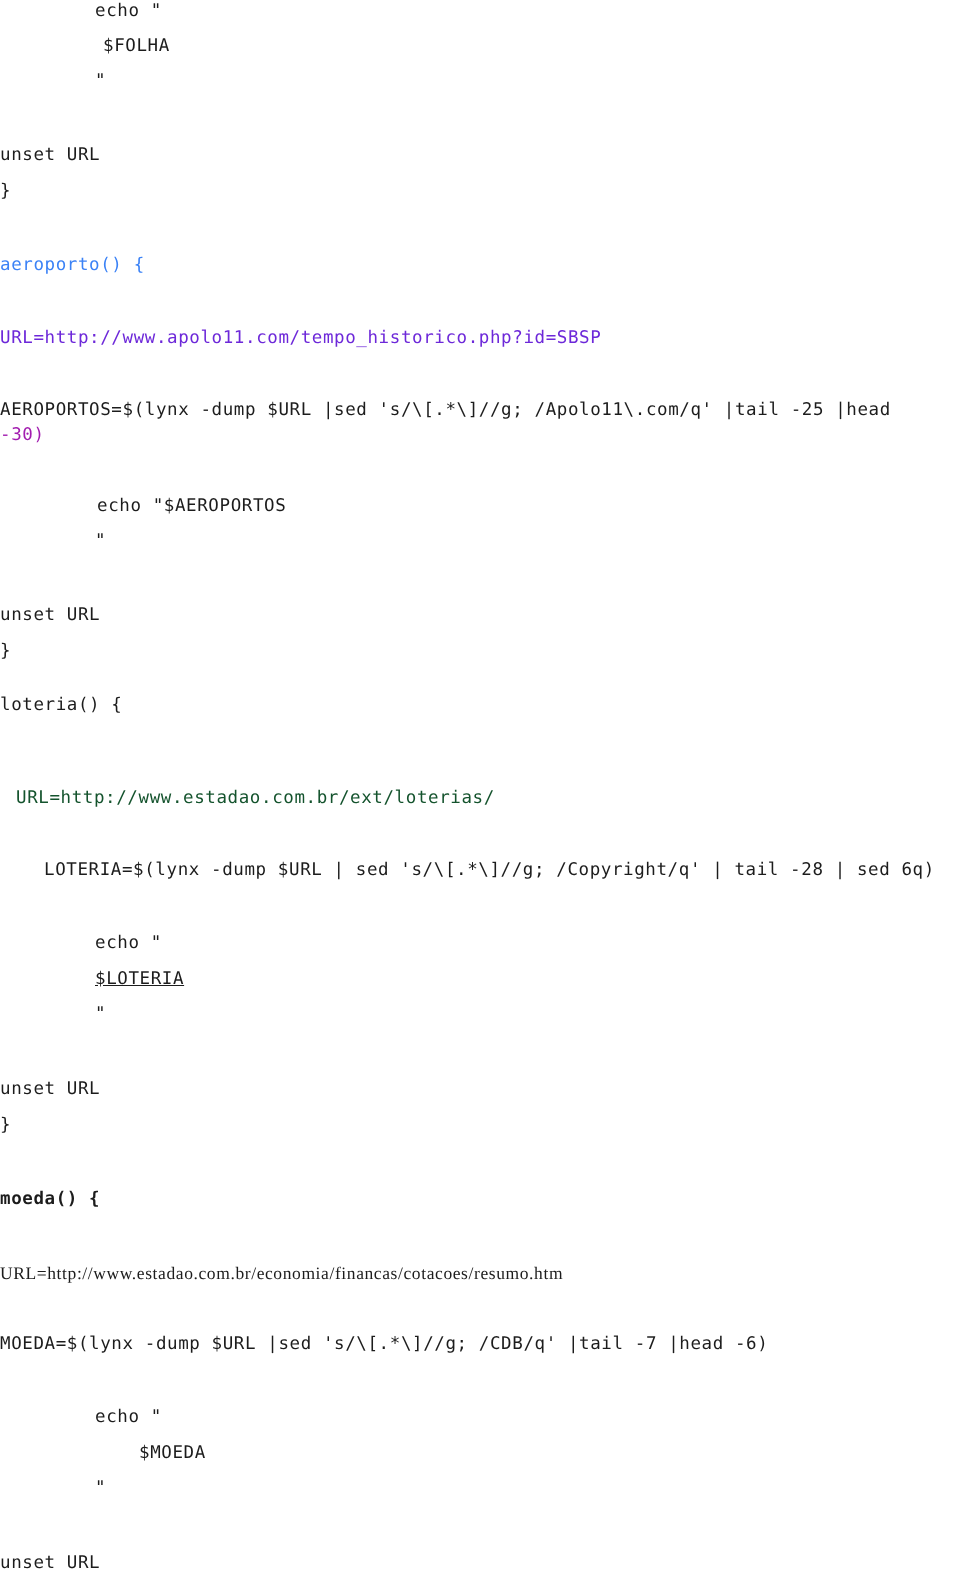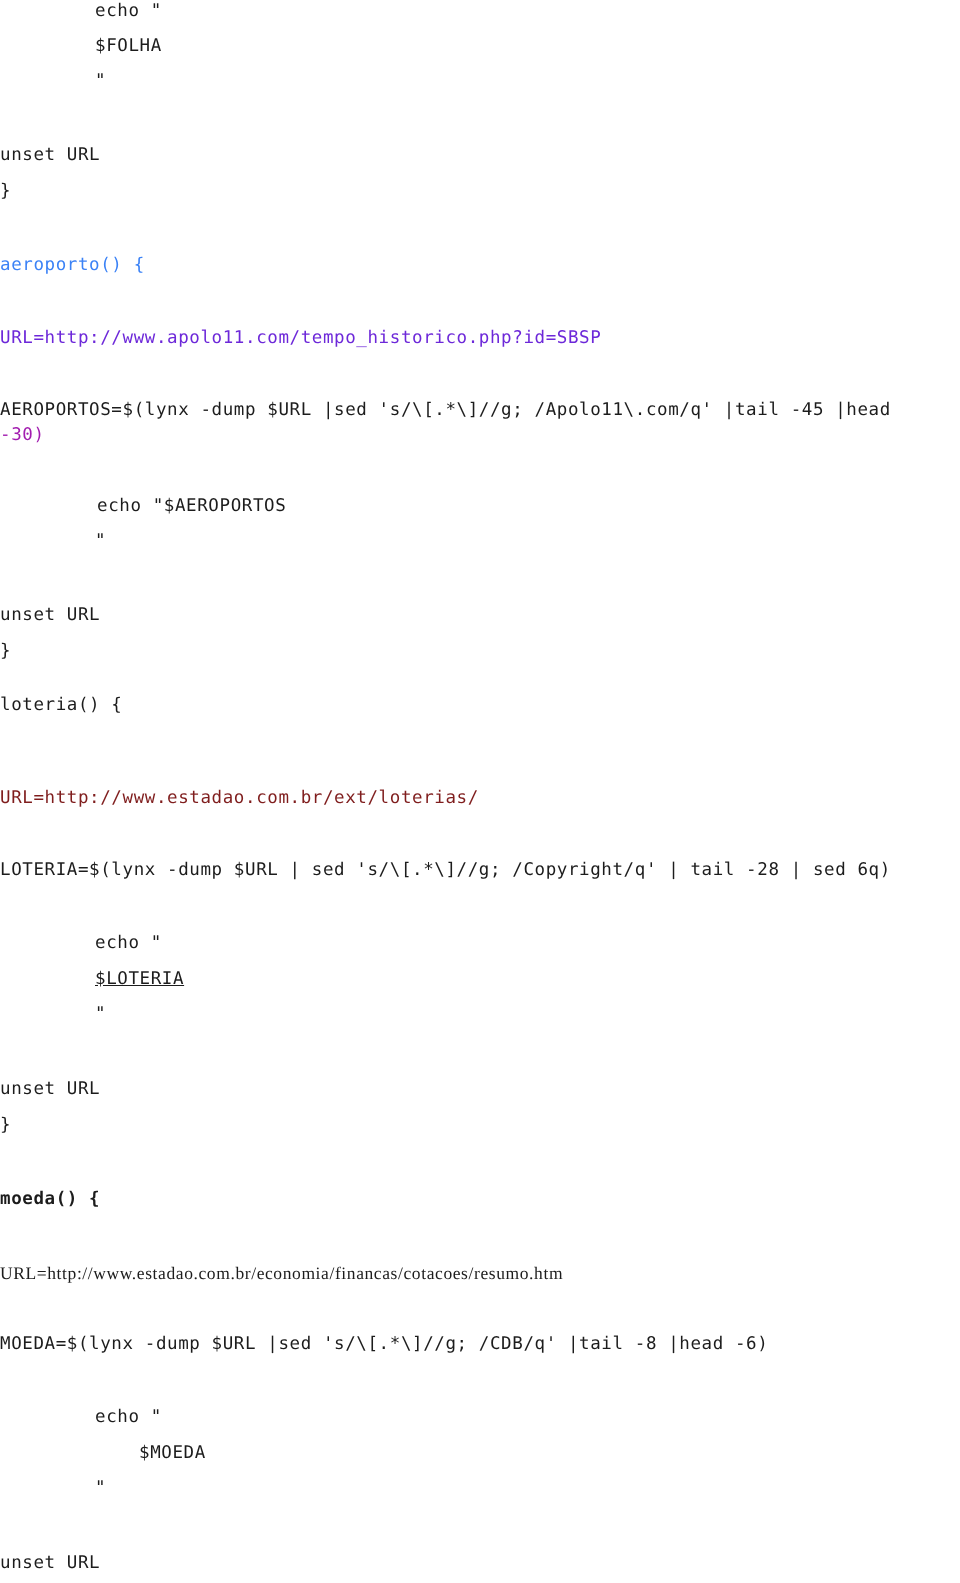--- a/index.html
+++ b/index.html
@@ -41,41 +41,41 @@
   .ind-0 { padding-left: 0px; }
   .ind-1 { padding-left: 95px; }
   .ind-1b { padding-left: 97px; }
 </style>
 </head>
 <body>
 
 <div id="page" style="background: rgb(255, 255, 255);">
   <div id="code-listing">
       <div class="code-line ind-1" style="top: 0px; color: rgb(28, 28, 28);">echo "</div>
-      <div class="code-line ind-1" style="top: 35px; color: rgb(28, 28, 28);">$FOLHA</div>
+      <div class="code-line ind-1" style="top: 35px; color: rgb(28, 28, 28); margin-left: 8px;">$FOLHA</div>
       <div class="code-line ind-1" style="top: 70px; color: rgb(28, 28, 28);">"</div>
       <div class="code-line ind-0" style="top: 144px; color: rgb(28, 28, 28);">unset URL</div>
       <div class="code-line ind-0" style="top: 180px; color: rgb(28, 28, 28);">}</div>
       <div class="code-line ind-0" style="top: 254px; color: #3b82f6;">aeroporto() {</div>
       <div class="code-line ind-0" style="top: 327px; color: #6d28d9;">URL=http://www.apolo11.com/tempo_historico.php?id=SBSP</div>
-      <div class="code-line ind-0" style="top: 399px; color: rgb(28, 28, 28);">AEROPORTOS=$(lynx -dump $URL |sed 's/\[.*\]//g; /Apolo11\.com/q' |tail -45 |head</div>
+      <div class="code-line ind-0" style="top: 399px; color: rgb(28, 28, 28);">AEROPORTOS=$(lynx -dump $URL |sed 's/\[.*\]//g; /Apolo11\.com/q' |tail -25 |head</div>
       <div class="code-line ind-0" style="top: 424px; color: #a21caf;">-30)</div>
       <div class="code-line ind-1b" style="top: 495px; color: rgb(28, 28, 28);">echo "$AEROPORTOS</div>
       <div class="code-line ind-1" style="top: 530px; color: rgb(28, 28, 28);">"</div>
       <div class="code-line ind-0" style="top: 604px; color: rgb(28, 28, 28);">unset URL</div>
       <div class="code-line ind-0" style="top: 640px; color: rgb(28, 28, 28);">}</div>
       <div class="code-line ind-0" style="top: 694px; color: rgb(28, 28, 28);">loteria() {</div>
-      <div class="code-line ind-0" style="top: 787px; color: #7f1d1d;">URL=http://www.estadao.com.br/ext/loterias/</div>
-      <div class="code-line ind-0" style="top: 859px; color: rgb(28, 28, 28);">LOTERIA=$(lynx -dump $URL | sed 's/\[.*\]//g; /Copyright/q' | tail -28 | sed 6q)</div>
+      <div class="code-line ind-0" style="top: 787px; color: #14532d; margin-left: 16px;">URL=http://www.estadao.com.br/ext/loterias/</div>
+      <div class="code-line ind-0" style="top: 859px; color: rgb(28, 28, 28); padding-left: 44px;">LOTERIA=$(lynx -dump $URL | sed 's/\[.*\]//g; /Copyright/q' | tail -28 | sed 6q)</div>
       <div class="code-line ind-1" style="top: 932px; color: rgb(28, 28, 28);">echo "</div>
       <div class="code-line ind-1" style="top: 968px; color: rgb(28, 28, 28); text-decoration: underline;">$LOTERIA</div>
       <div class="code-line ind-1" style="top: 1003px; color: rgb(28, 28, 28);">"</div>
       <div class="code-line ind-0" style="top: 1078px; color: rgb(28, 28, 28);">unset URL</div>
       <div class="code-line ind-0" style="top: 1114px; color: rgb(28, 28, 28);">}</div>
       <div class="code-line ind-0" style="top: 1188px; color: rgb(28, 28, 28); font-weight: bold;">moeda() {</div>
       <div class="code-line ind-0" style="top: 1262px; color: rgb(28, 28, 28); font-family: Liberation Serif, serif;">URL=http://www.estadao.com.br/economia/financas/cotacoes/resumo.htm</div>
-      <div class="code-line ind-0" style="top: 1333px; color: rgb(28, 28, 28);">MOEDA=$(lynx -dump $URL |sed 's/\[.*\]//g; /CDB/q' |tail -8 |head -6)</div>
+      <div class="code-line ind-0" style="top: 1333px; color: rgb(28, 28, 28);">MOEDA=$(lynx -dump $URL |sed 's/\[.*\]//g; /CDB/q' |tail -7 |head -6)</div>
       <div class="code-line ind-1" style="top: 1406px; color: rgb(28, 28, 28);">echo "</div>
       <div class="code-line ind-1" style="top: 1442px; color: rgb(28, 28, 28); margin-left: 44px;">$MOEDA</div>
       <div class="code-line ind-1" style="top: 1477px; color: rgb(28, 28, 28);">"</div>
       <div class="code-line ind-0" style="top: 1552px; color: rgb(28, 28, 28);">unset URL</div>
     </div>
 </div>
 
 </body></html>

